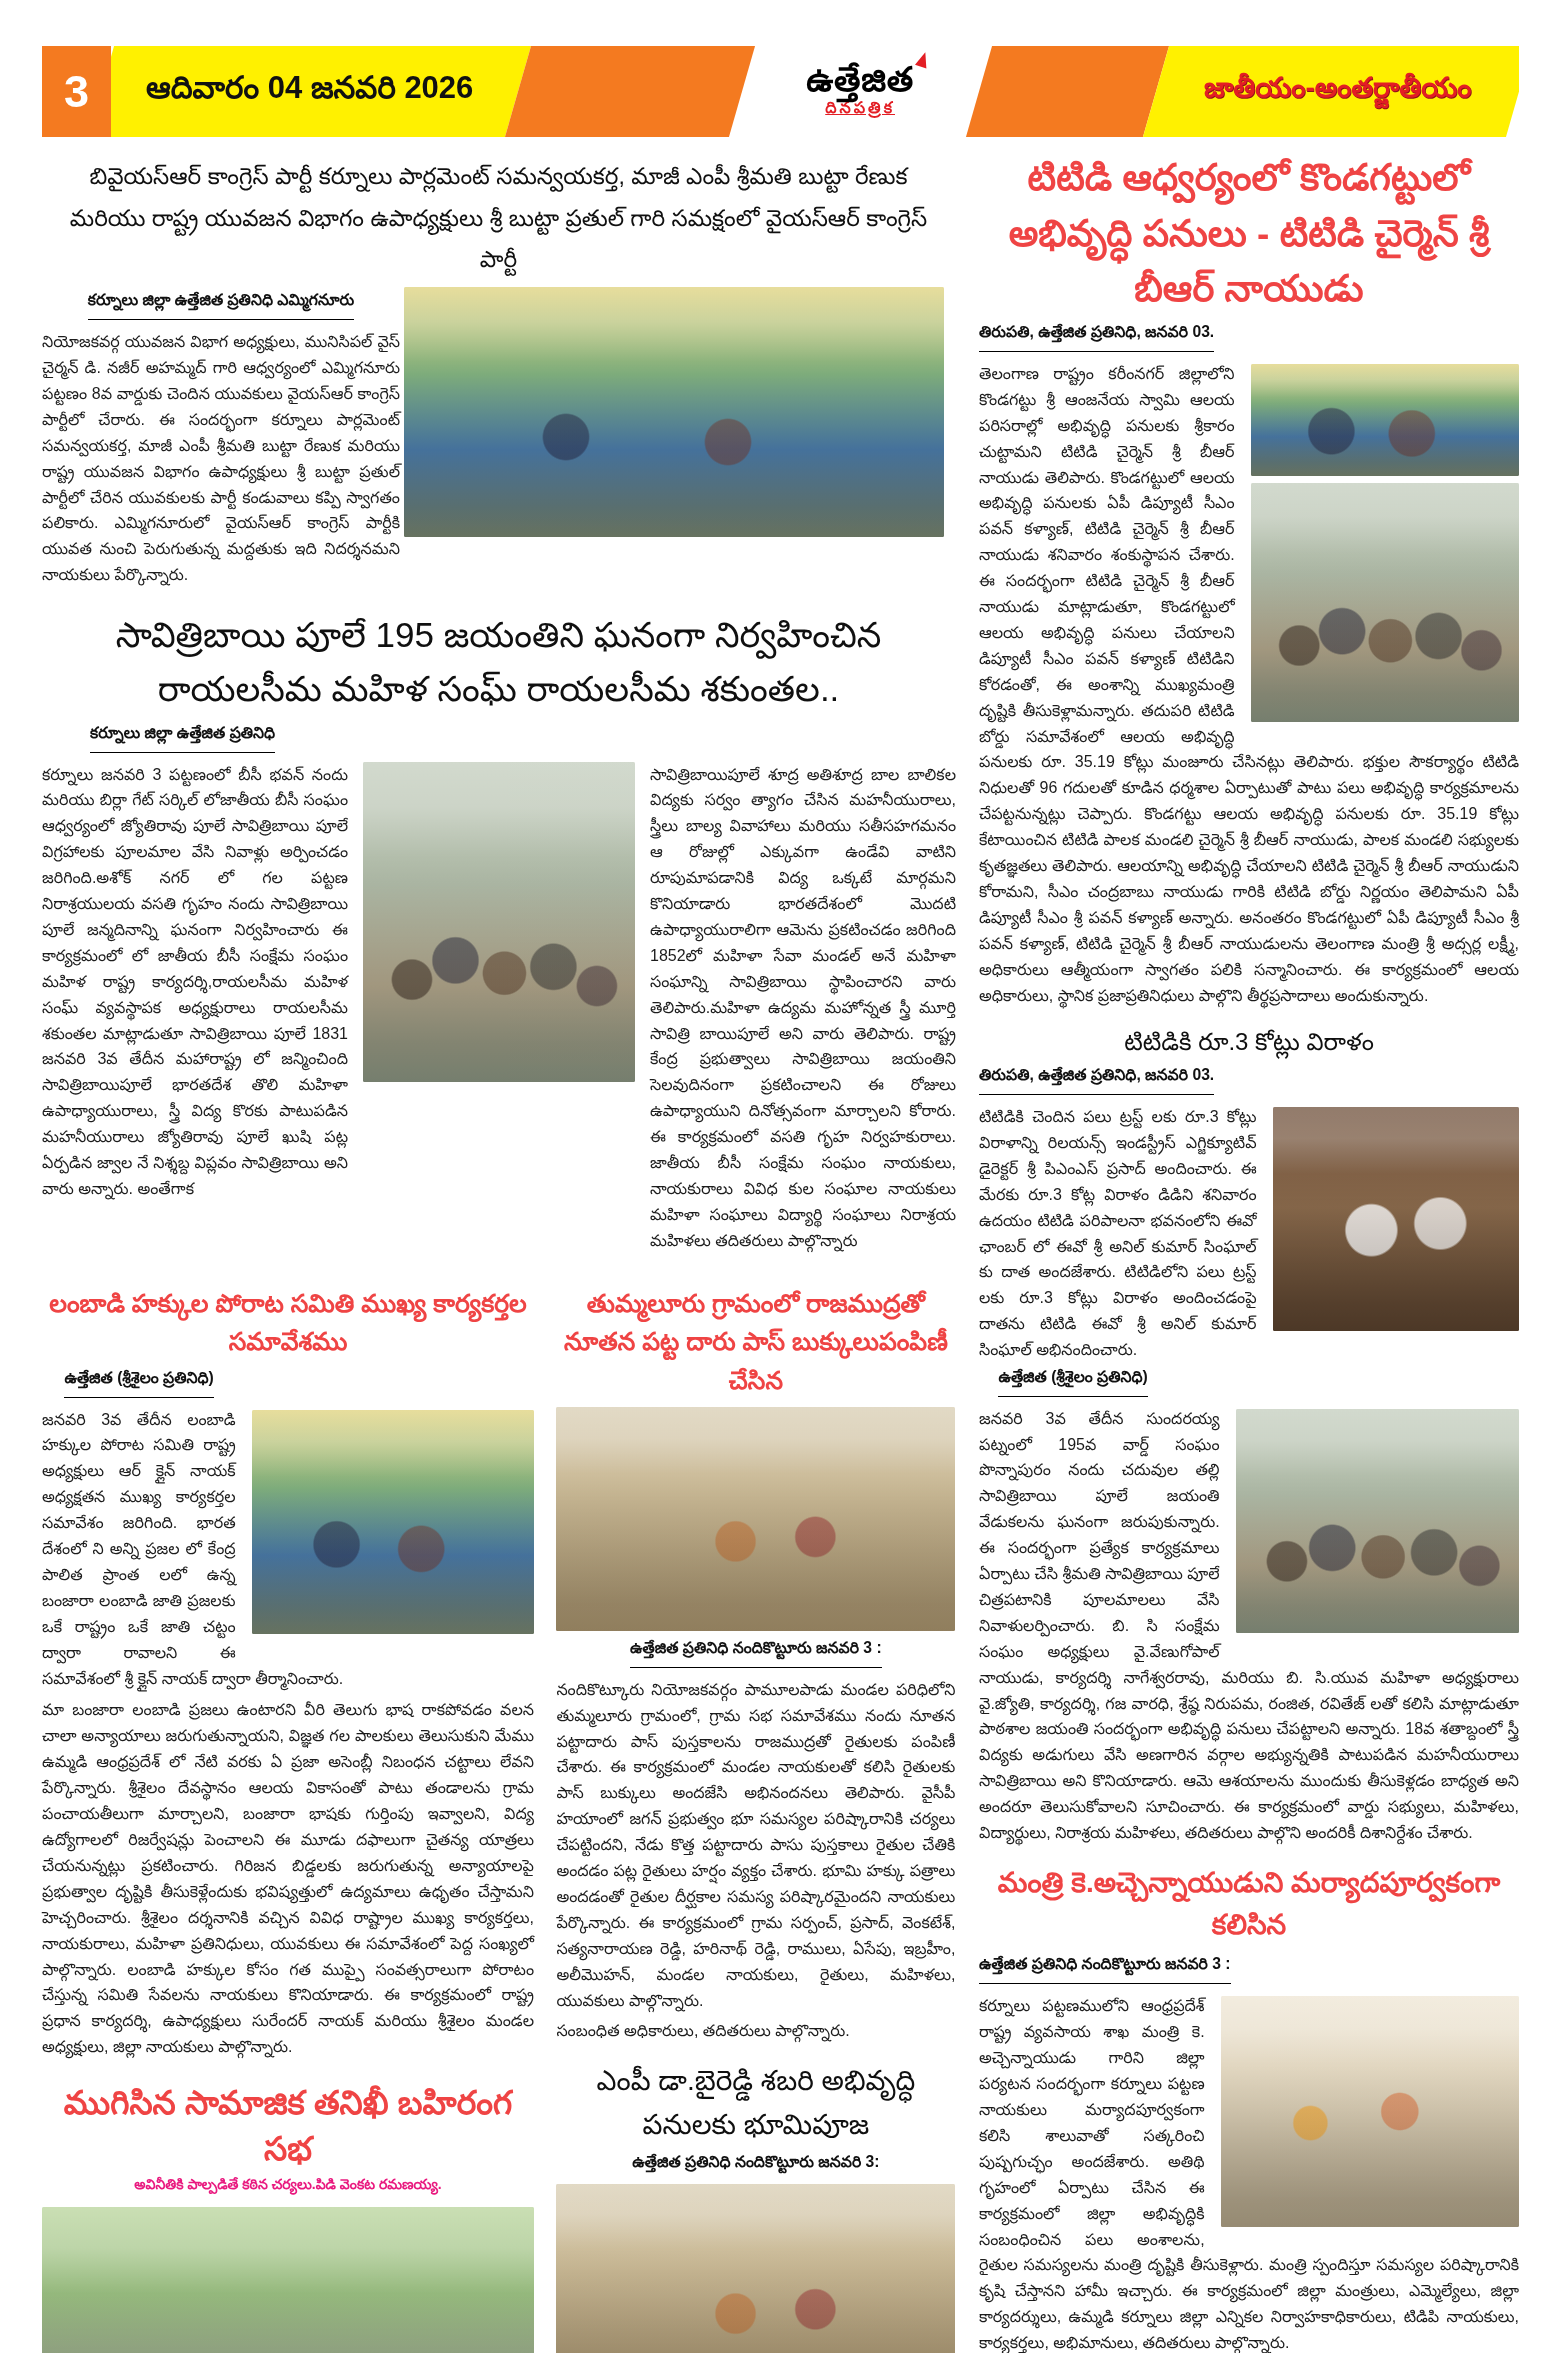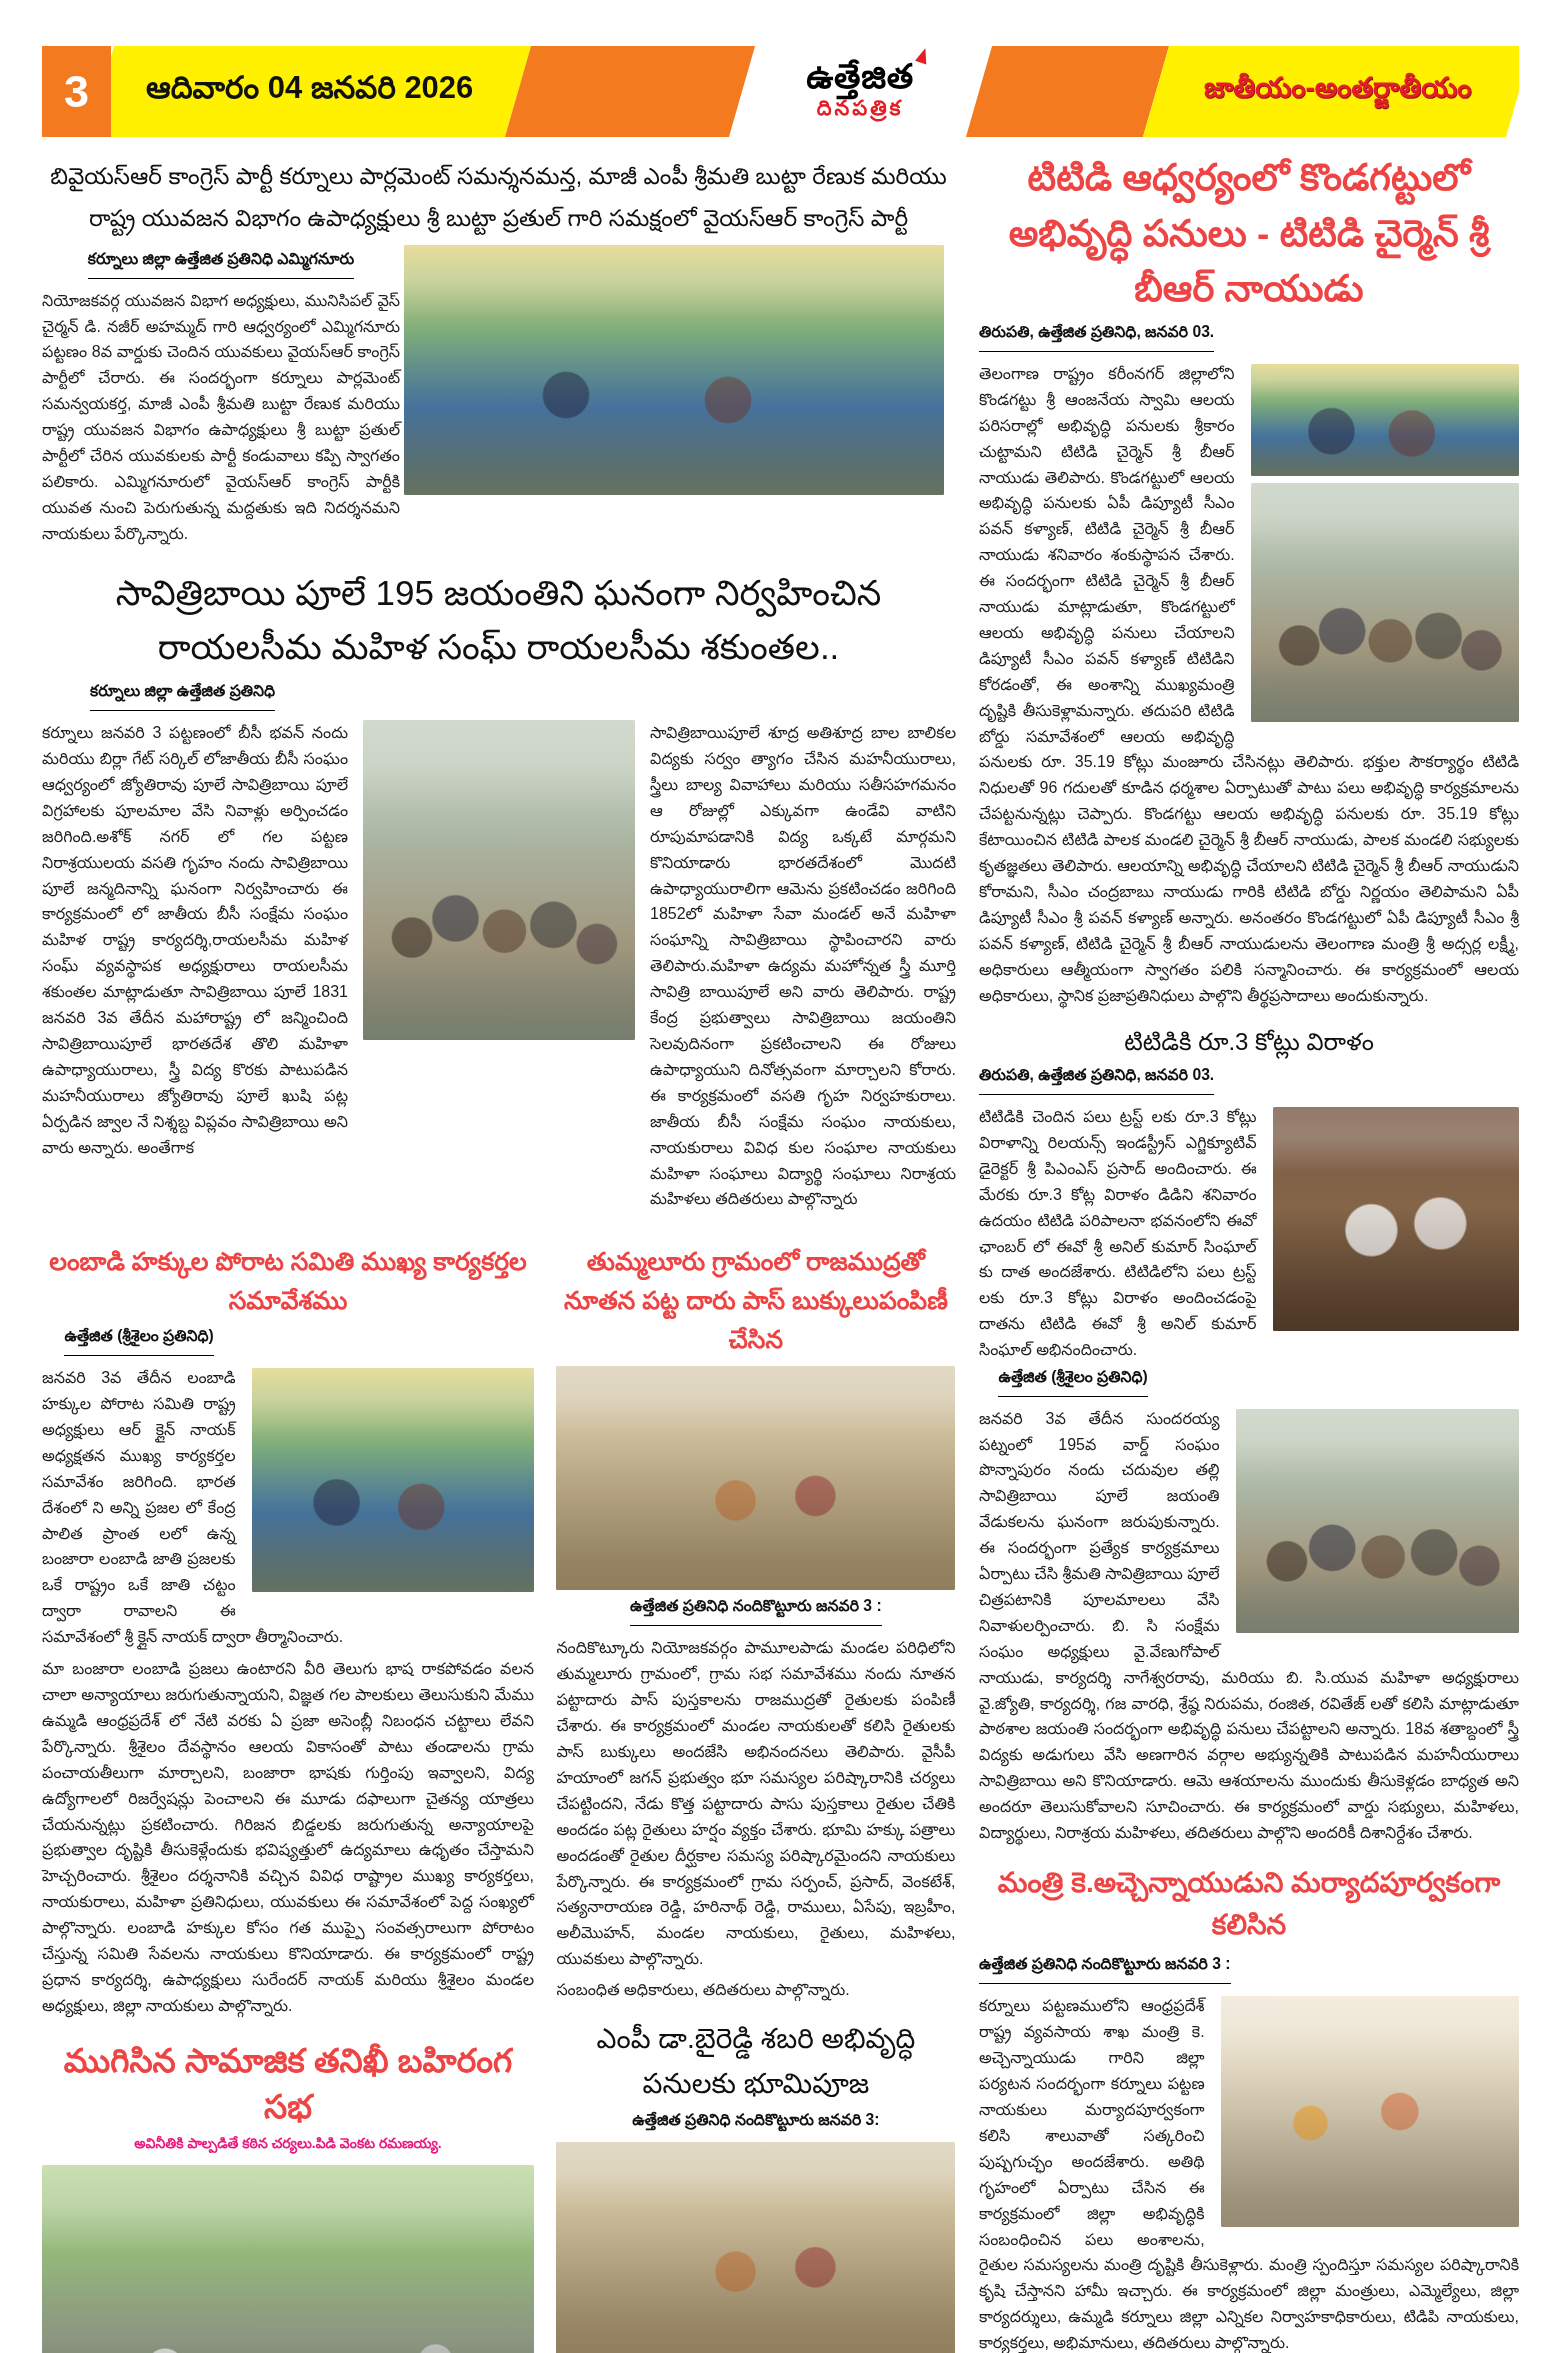--- a/index.html
+++ b/index.html
@@ -19,21 +19,21 @@
   .seg-or1  { background:#f47a20; flex:0 0 224px; }
   .seg-logo { background:#ffffff; flex:0 0 237px; transform:none; flex-direction:column; }
   .seg-or2  { background:#f47a20; flex:0 0 177px; }
   .seg-yel2 { background:#fff100; flex:1; }
   .date-text { font-size:31px; font-weight:bold; color:#111; }
   .section-text { font-size:28px; font-weight:bold; color:#e31e24; text-shadow:0.7px 0.7px 0 #8c1218; }
   .logo-main { font-size:34px; font-weight:bold; color:#000000; line-height:1; letter-spacing:0.7px; position:relative; }
   .logo-flame { position:absolute; top:-10.4px; right:-15px; width:0; height:0;
                 border-left:6.7px solid transparent; border-right:6.7px solid transparent;
                 border-bottom:15px solid #e31e24; transform:rotate(18deg); }
-  .logo-sub { font-size:21px; font-weight:bold; color:#e31e24; margin-top:3px; letter-spacing:3px; }
+  .logo-sub { font-size:16px; font-weight:bold; color:#e31e24; margin-top:3px; letter-spacing:3px;text-decoration:underline; }
 
   
   .hl-pink   { color:#ef4444; font-weight:bold; text-align:center; }
   .hl-black  { color:#101010; font-weight:bold; text-align:center; }
   .h-top     { font-size:23px; line-height:1.8; margin:19.4px 7.5px 6px 7.5px; font-weight:normal; }
   .h-sav     { font-size:35px; line-height:1.55; margin:19.4px 0 7.5px 0; font-weight:normal; }
   .h-ttd     { font-size:37px; line-height:1.5; margin:13.4px 0 6px 0; }
   .h-don     { font-size:24px; line-height:1.4; margin:16.4px 0 7.5px 0; font-weight:normal; }
   .h-mid     { font-size:25px; line-height:1.55; margin:10.4px 0 7.5px 0; }
   .h-soc     { font-size:33px; line-height:1.4; margin:19.4px 0 4.5px 0; }
@@ -115,21 +115,21 @@
       <div class="seg seg-yel2">
         <div class="unskew section-text">జాతీయం-అంతర్జాతీయం</div>
       </div>
     </div>
   </div>
 
   <div class="content">
 
     <div class="col-left">
 
-      <h2 class="hl-black h-top">బివైయస్ఆర్ కాంగ్రెస్ పార్టీ కర్నూలు పార్లమెంట్ సమన్శనమన్త, మాజీ ఎంపీ శ్రీమతి బుట్టా రేణుక  మరియు రాష్ట్ర యువజన విభాగం ఉపాధ్యక్షులు శ్రీ బుట్టా ప్రతుల్ గారి  సమక్షంలో వైయస్ఆర్ కాంగ్రెస్ పార్టీ</h2>
+      <h2 class="hl-black h-top">బివైయస్ఆర్ కాంగ్రెస్ పార్టీ కర్నూలు పార్లమెంట్ సమన్వయకర్త, మాజీ ఎంపీ శ్రీమతి బుట్టా రేణుక  మరియు రాష్ట్ర యువజన విభాగం ఉపాధ్యక్షులు శ్రీ బుట్టా ప్రతుల్ గారి  సమక్షంలో వైయస్ఆర్ కాంగ్రెస్ పార్టీ</h2>
       <div class="art1">
         <div>
           <div class="dateline center">
             <span class="dl-rule">కర్నూలు జిల్లా ఉత్తేజిత ప్రతినిధి  ఎమ్మిగనూరు</span>
           </div>
           <p class="body-txt">నియోజకవర్గ యువజన విభాగ అధ్యక్షులు, మునిసిపల్ వైస్ చైర్మన్ డి. నజీర్ అహమ్మద్ గారి ఆధ్వర్యంలో ఎమ్మిగనూరు పట్టణం 8వ వార్డుకు చెందిన యువకులు వైయస్ఆర్ కాంగ్రెస్ పార్టీలో చేరారు. ఈ సందర్భంగా కర్నూలు పార్లమెంట్ సమన్వయకర్త, మాజీ ఎంపీ శ్రీమతి బుట్టా రేణుక  మరియు రాష్ట్ర యువజన విభాగం ఉపాధ్యక్షులు శ్రీ బుట్టా ప్రతుల్ పార్టీలో చేరిన యువకులకు పార్టీ కండువాలు కప్పి స్వాగతం పలికారు. ఎమ్మిగనూరులో వైయస్ఆర్ కాంగ్రెస్ పార్టీకి యువత నుంచి పెరుగుతున్న మద్దతుకు ఇది నిదర్శనమని నాయకులు పేర్కొన్నారు.</p>
         </div>
         <div class="ph ph-banner" style="height:250px;"></div>
       </div>
 

